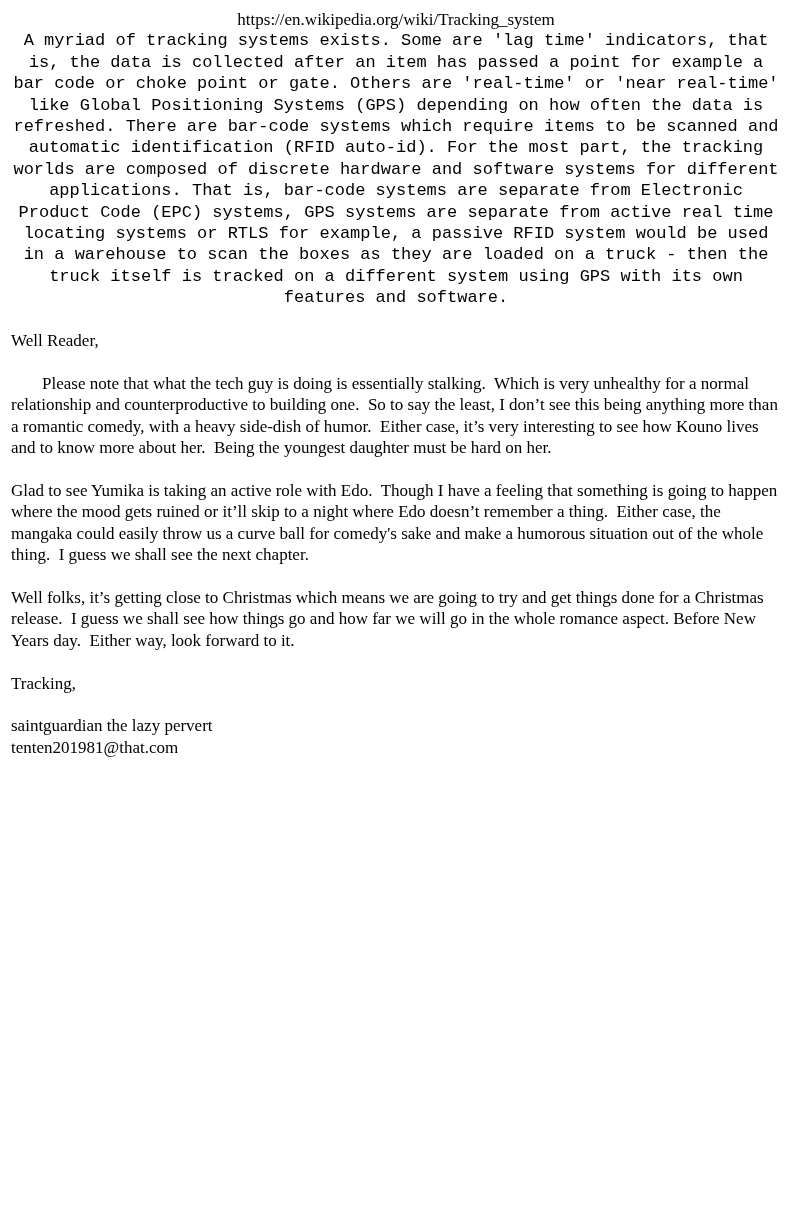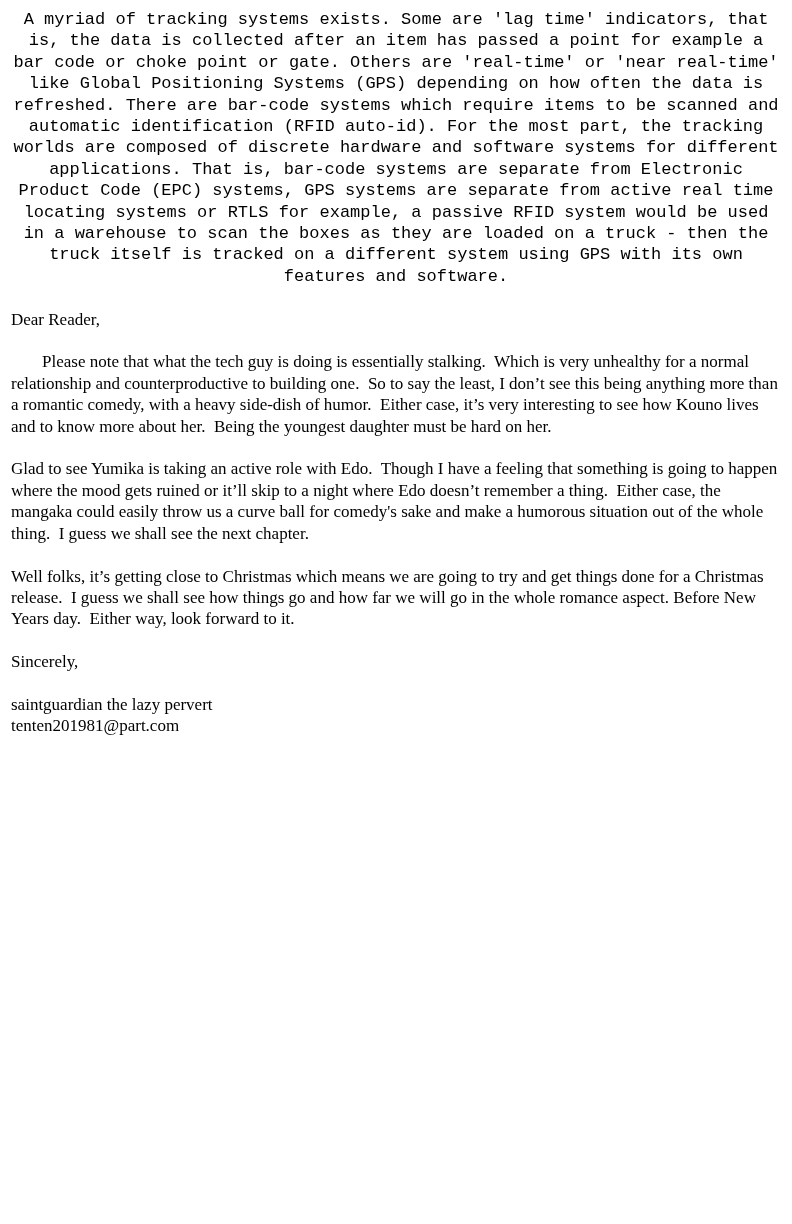--- a/index.html
+++ b/index.html
@@ -46,32 +46,33 @@
     white-space: pre-wrap;
     text-align: left;
   }
 </style>
 </head>
 <body>
 
 <div class="page">
 
   <div class="doc-header">
+    <div class="line">https://en.wikipedia.org/wiki/Tracking_system</div>
     <p class="excerpt">A myriad of tracking systems exists. Some are 'lag time' indicators, that is, the data is collected after an item has passed a point for example a bar code or choke point or gate. Others are 'real-time' or 'near real-time' like Global Positioning Systems (GPS) depending on how often the data is refreshed. There are bar-code systems which require items to be scanned and automatic identification (RFID auto-id). For the most part, the tracking worlds are composed of discrete hardware and software systems for different applications. That is, bar-code systems are separate from Electronic Product Code (EPC) systems, GPS systems are separate from active real time locating systems or RTLS for example, a passive RFID system would be used in a warehouse to scan the boxes as they are loaded on a truck - then the truck itself is tracked on a different system using GPS with its own features and software.</p>
   </div>
 
   <div class="letter">
-    <p>Dear Reader,</p>
+    <p>Well Reader,</p>
 
     <p class="first-indent">Please note that what the tech guy is doing is essentially stalking.  Which is very unhealthy for a normal relationship and counterproductive to building one.  So to say the least, I don’t see this being anything more than a romantic comedy, with a heavy side-dish of humor.  Either case, it’s very interesting to see how Kouno lives and to know more about her.  Being the youngest daughter must be hard on her.</p>
 
     <p>Glad to see Yumika is taking an active role with Edo.  Though I have a feeling that something is going to happen where the mood gets ruined or it’ll skip to a night where Edo doesn’t remember a thing.  Either case, the mangaka could easily throw us a curve ball for comedy's sake and make a humorous situation out of the whole thing.  I guess we shall see the next chapter.</p>
 
     <p>Well folks, it’s getting close to Christmas which means we are going to try and get things done for a Christmas release.  I guess we shall see how things go and how far we will go in the whole romance aspect. Before New Years day.  Either way, look forward to it.</p>
 
 
-    <p>Sincerely,</p>
+    <p>Tracking,</p>
 
     <div class="sig-line">saintguardian the lazy pervert</div>
-    <div class="sig-line">tenten201981@part.com</div>
+    <div class="sig-line">tenten201981@that.com</div>
   </div>
 
 </div>
 
 </body></html>

